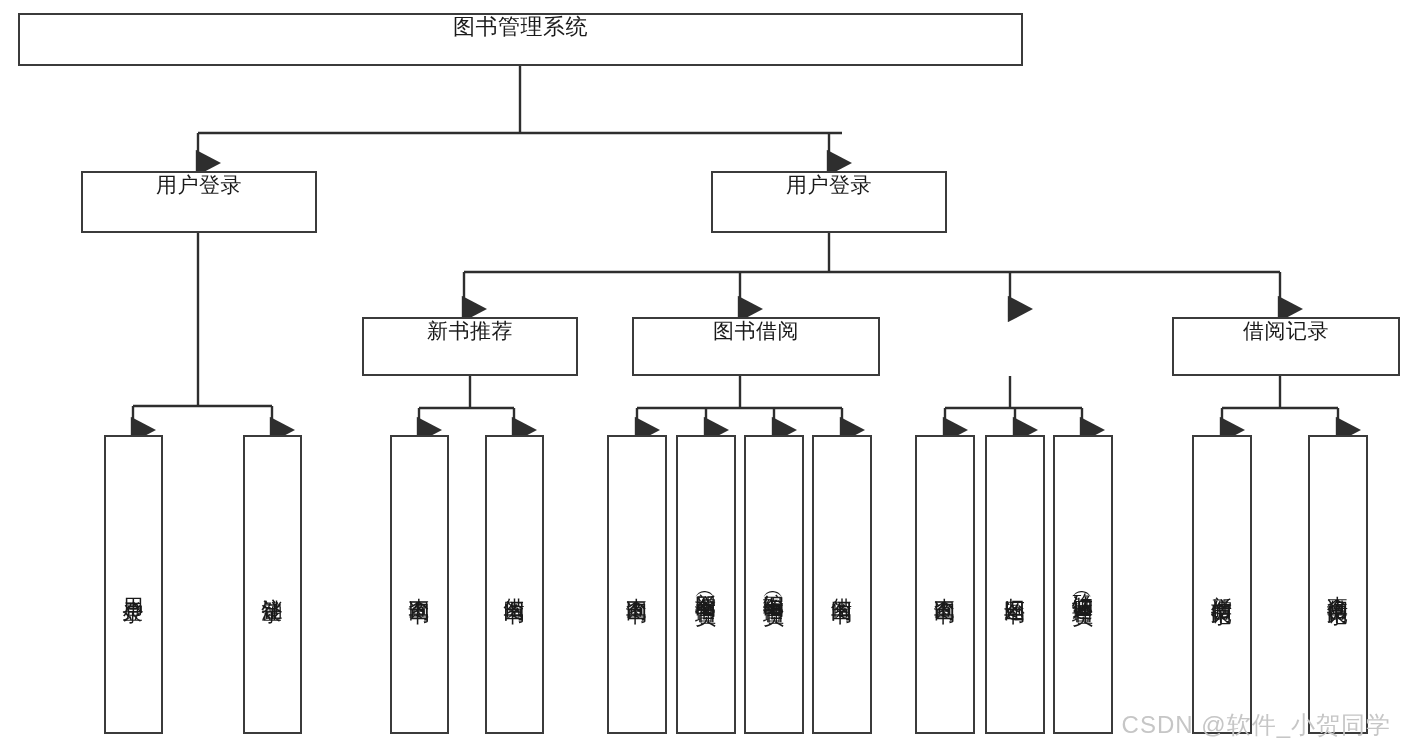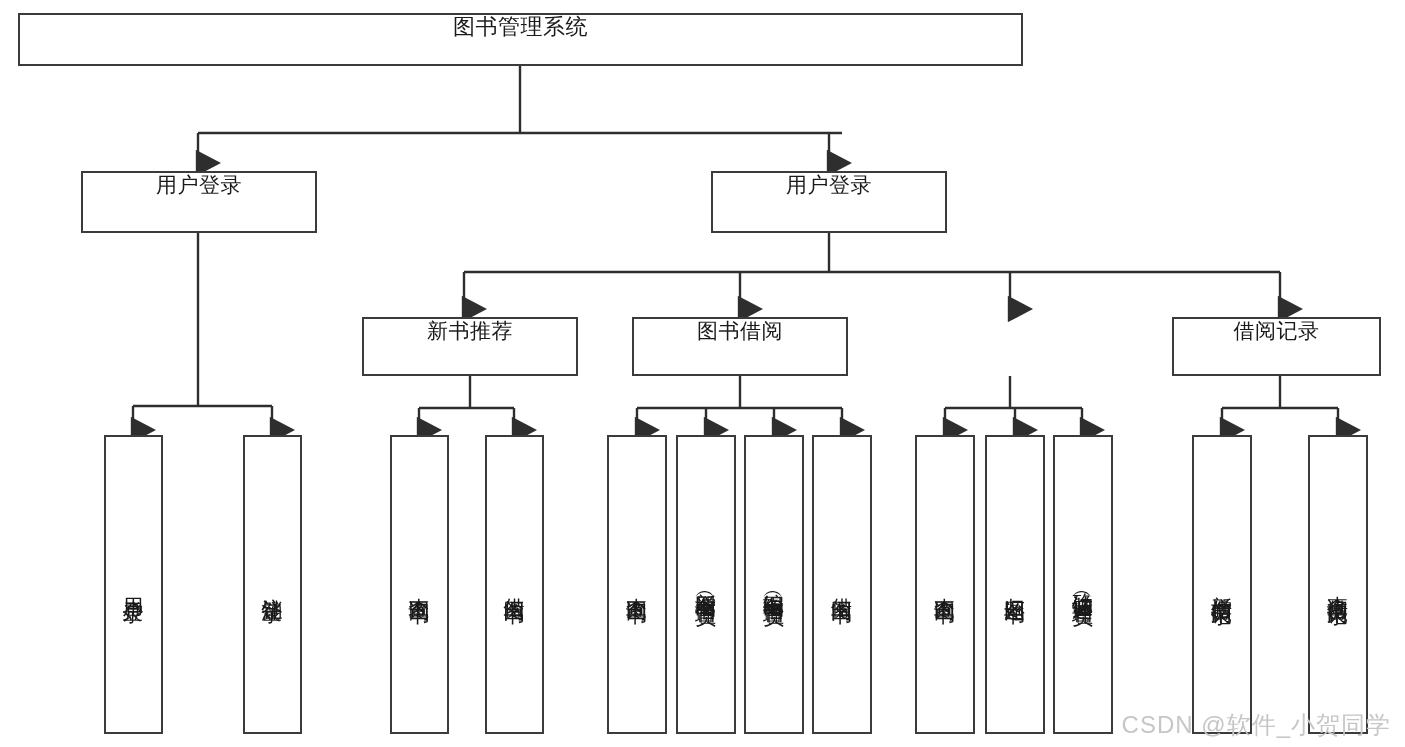--- a/index.html
+++ b/index.html
@@ -139,24 +139,24 @@
   <div class="node horizontal" style="left:81px; top:171px; width:236px; height:62px;">
     <span class="node-label">用户登录</span>
   </div>
   <div class="node horizontal" style="left:711px; top:171px; width:236px; height:62px;">
     <span class="node-label">用户登录</span>
   </div>
 
   <div class="node horizontal" style="left:362px; top:317px; width:216px; height:59px;">
     <span class="node-label">新书推荐</span>
   </div>
-  <div class="node horizontal" style="left:632px; top:317px; width:216px; height:59px;">
+  <div class="node horizontal" style="left:632px; top:317px; width:248px; height:59px;">
     <span class="node-label">图书借阅</span>
   </div>
-  <div class="node horizontal" style="left:1172px; top:317px; width:209px; height:59px;">
+  <div class="node horizontal" style="left:1172px; top:317px; width:228px; height:59px;">
     <span class="node-label">借阅记录</span>
   </div>
 
   <div class="node vertical" style="left:104px; top:435px; width:59px; height:299px;">
     <span class="node-label">用户登录</span>
   </div>
   <div class="node vertical" style="left:243px; top:435px; width:59px; height:299px;">
     <span class="node-label">注销登录</span>
   </div>
 

